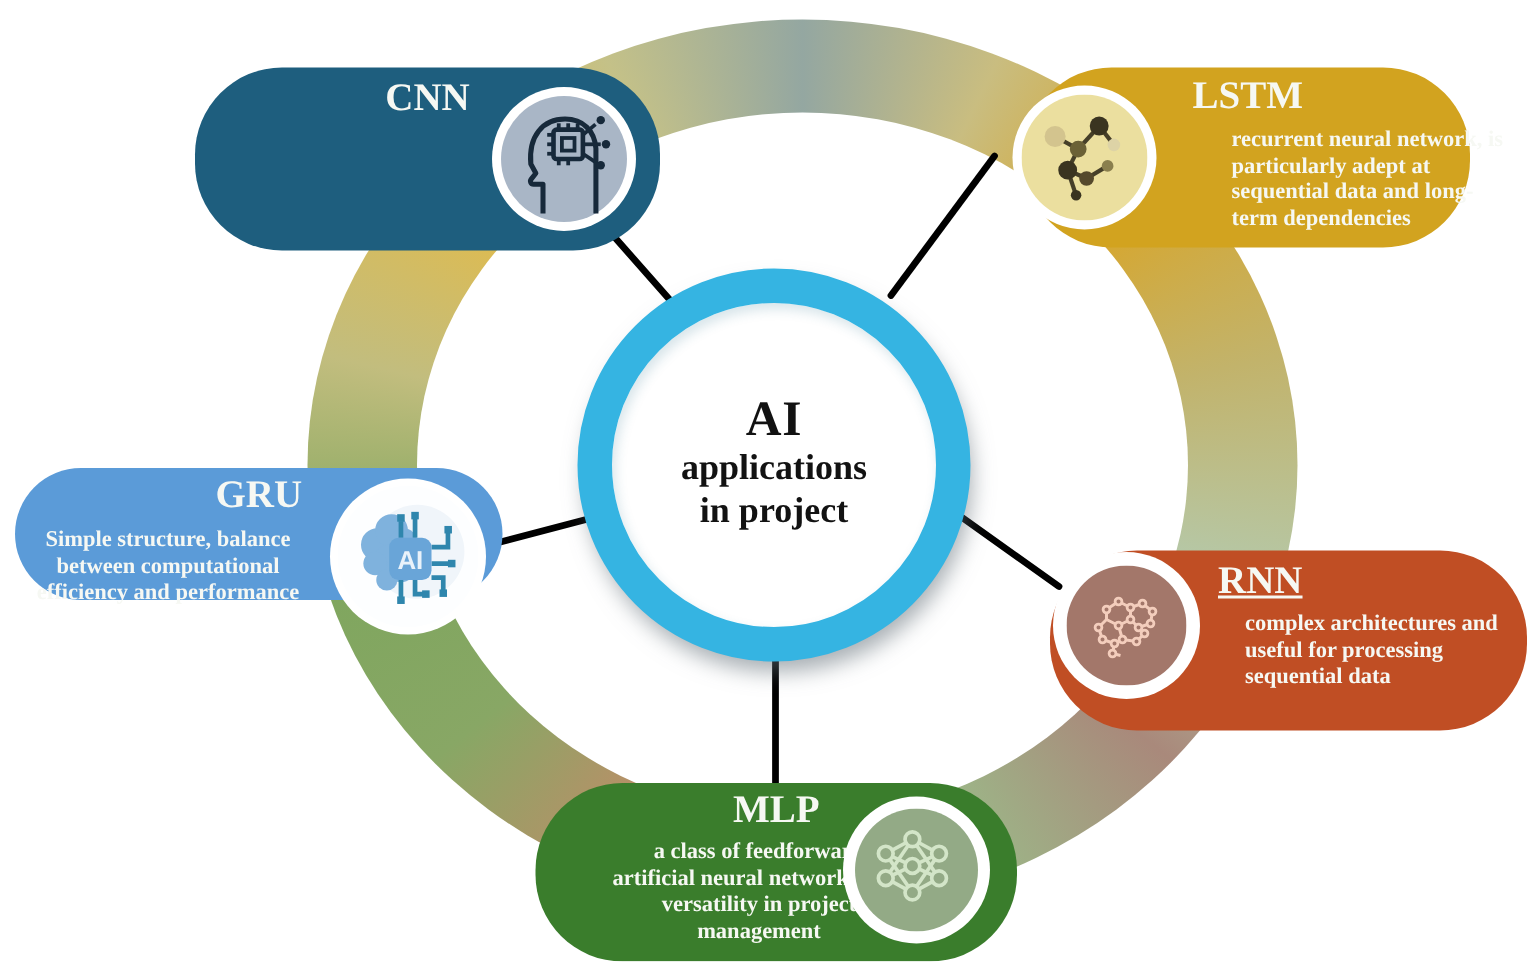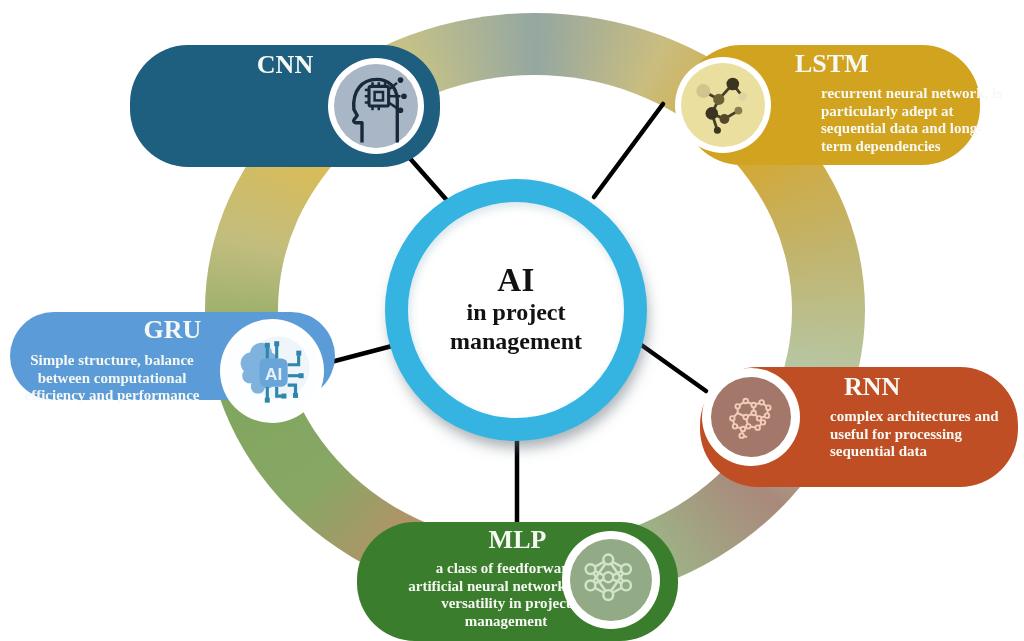--- a/index.html
+++ b/index.html
@@ -43,21 +43,21 @@
   #lstm-title{top:5px;left:112px;}
   #lstm-body{top:40px;left:112px;width:188px;margin-left:26px;}
   #lstm-icon{left:-8px;top:12px;width:96px;height:96px;padding:6px;}
 
   #card-gru{left:10px;top:312px;width:325px;height:88px;}
   #gru-title{top:4px;}
   #gru-body{top:40px;left:8px;width:188px;}
   #gru-icon{left:210px;top:7px;width:104px;height:104px;padding:5px;}
 
   #card-rnn{left:700px;top:367px;width:318px;height:120px;}
-  #rnn-title{top:6px;left:144px;}
+  #rnn-title{top:6px;left:112px;text-decoration:underline;}
   #rnn-body{top:41px;left:130px;width:172px;}
   #rnn-icon{left:2px;top:1px;width:98px;height:98px;padding:9px;}
 
   #card-mlp{left:357px;top:522px;width:321px;height:119px;}
   #mlp-title{top:4px;}
   #mlp-body{top:38px;left:6px;width:196px;margin-left:45px;}
   #mlp-icon{left:205px;top:9px;width:98px;height:98px;padding:8px;}
 </style>
 </head>
 <body>
@@ -71,22 +71,22 @@
   <svg id="connectors" width="1024" height="641">
     <line x1="377" y1="121" x2="459" y2="214" stroke="#000" stroke-width="4.5" stroke-linecap="round"></line>
     <line x1="663" y1="104" x2="594" y2="197" stroke="#000" stroke-width="4.5" stroke-linecap="round"></line>
     <line x1="331" y1="362" x2="392" y2="346" stroke="#000" stroke-width="4.5" stroke-linecap="round"></line>
     <line x1="640" y1="344" x2="706" y2="391" stroke="#000" stroke-width="4.5" stroke-linecap="round"></line>
     <line x1="517" y1="441" x2="517" y2="524" stroke="#000" stroke-width="4.5" stroke-linecap="round"></line>
   </svg>
 
   <div class="center-circle">
     <div class="center-title">AI</div>
+    <div class="center-line">applications</div>
     <div class="center-line">in project</div>
-    <div class="center-line">management</div>
   </div>
 
   <div class="card" id="card-cnn" style="background-color: rgb(30, 94, 126); margin-top: 40px;">
     <div class="card-title t-center" id="cnn-title">CNN</div>
     <div class="icon-ring" id="cnn-icon">
       <svg viewBox="0 0 60 60" width="84" height="84">
         <circle cx="30" cy="30" r="30" fill="#a9b6c6"></circle>
         <path d="M20 56 V42 H15.5 C14.2 42 13.6 40.6 14.4 39.6 L16.6 36.8 L14.2 32.4 C13 19 20 11 30.5 11 C39 11 44.6 16.5 45.2 25 L45.2 56" fill="none" stroke="#17293a" stroke-width="2.4" stroke-linejoin="round"></path>
         <rect x="25" y="16" width="14" height="14" rx="1.5" fill="none" stroke="#17293a" stroke-width="2.2"></rect>
         <rect x="29" y="20" width="6" height="6" fill="none" stroke="#17293a" stroke-width="1.8"></rect>

